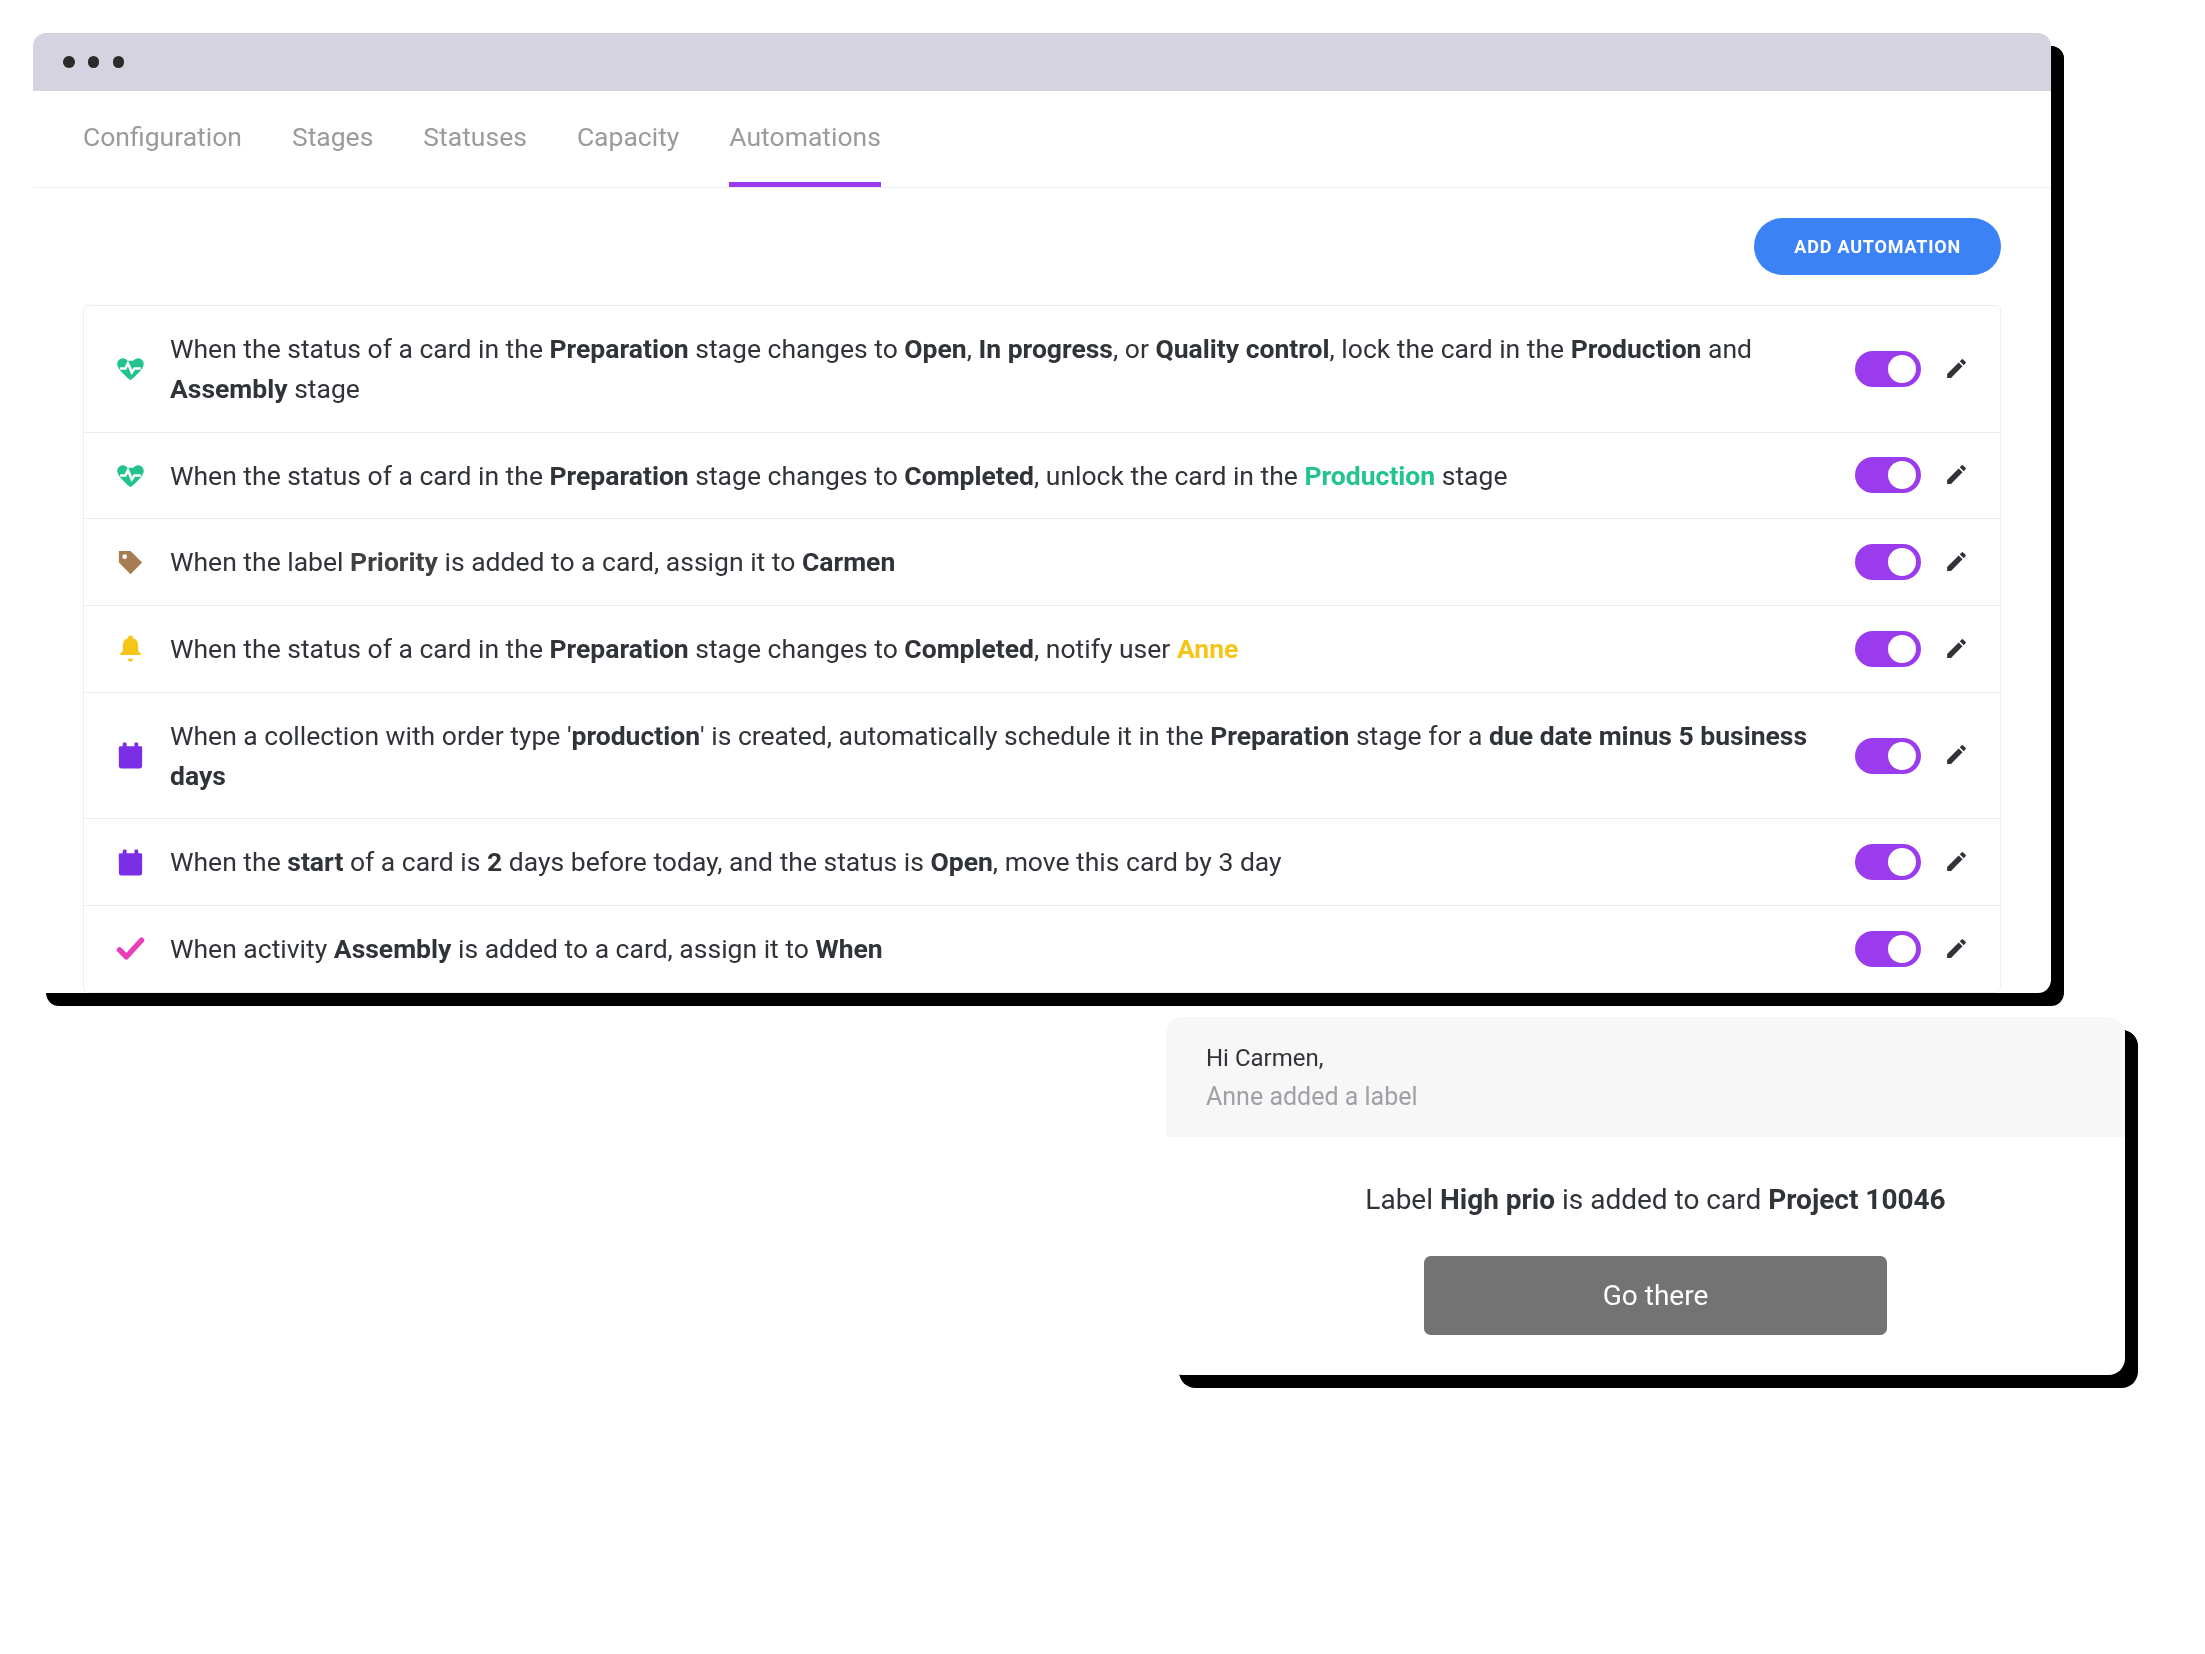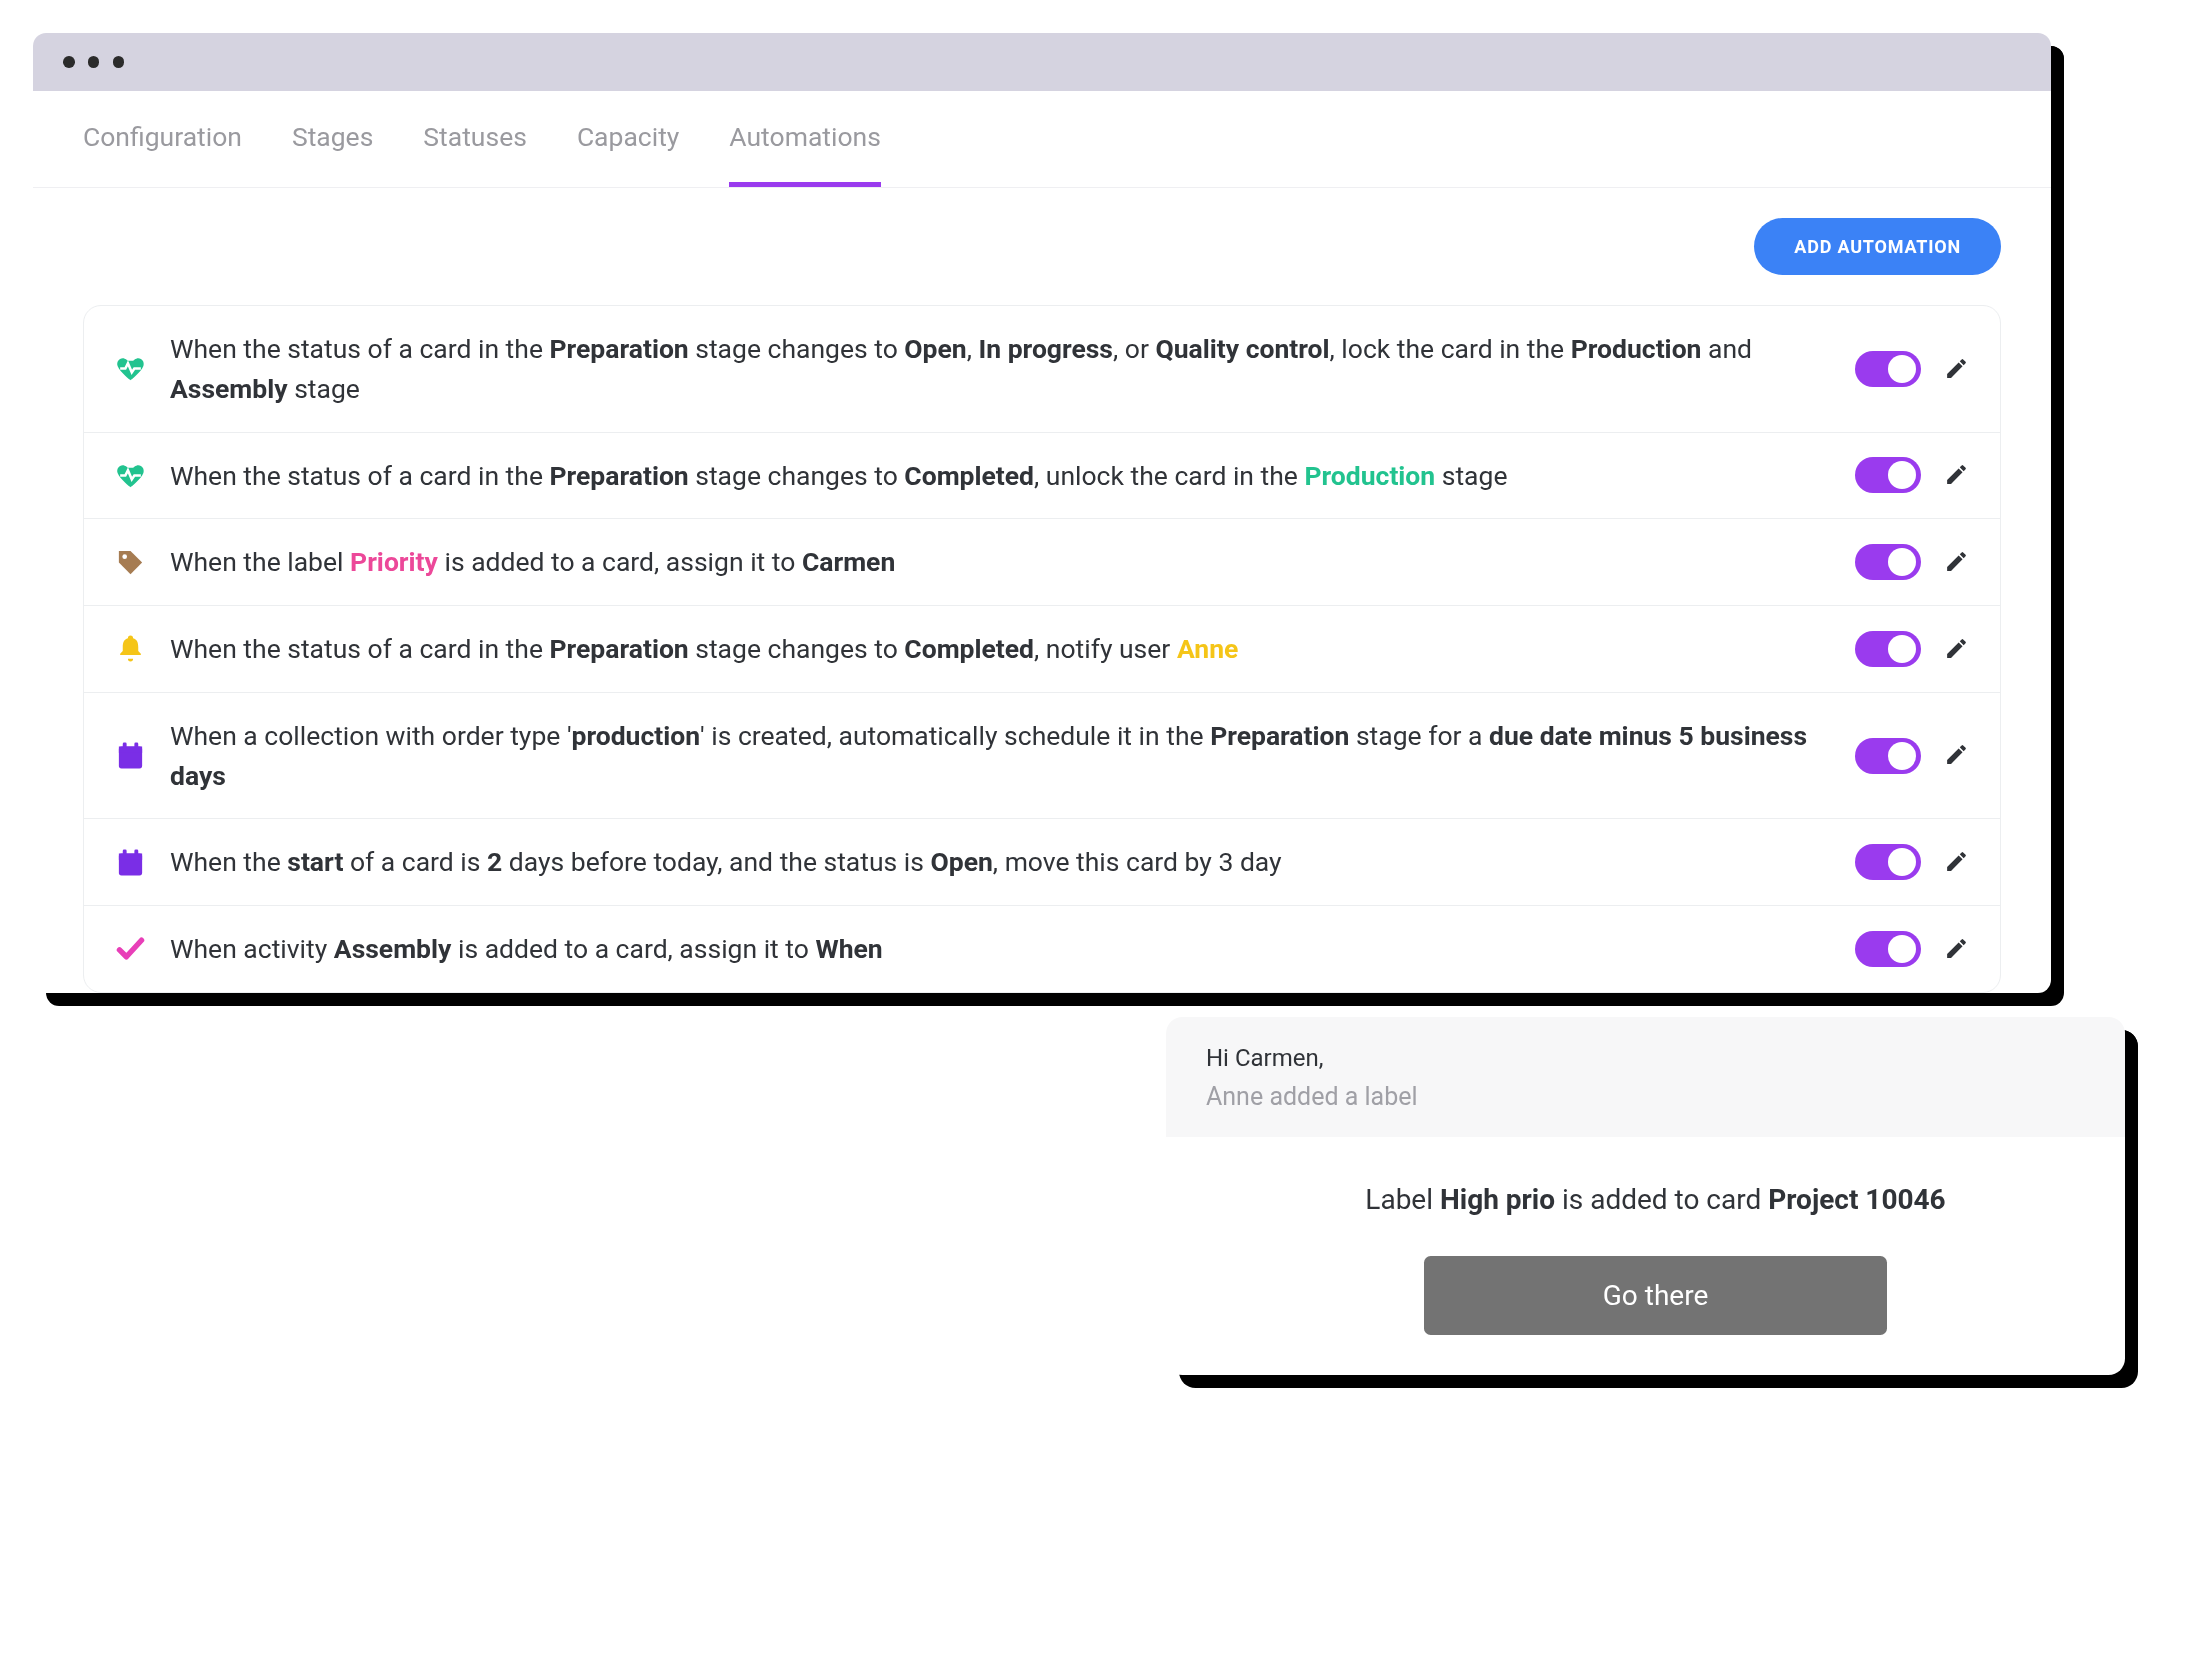--- a/index.html
+++ b/index.html
@@ -55,21 +55,21 @@
   font-size: 18px;
   font-weight: 700;
   letter-spacing: 0.8px;
   padding: 18px 40px;
   border-radius: 40px;
   cursor: pointer;
 }
 .automations {
   margin: 30px 50px 50px 50px;
   border: 1.7px solid #eceef0;
-  border-radius: 18px;
+  border-radius: 6px;
   overflow: hidden;
 }
 .row {
   display: flex;
   align-items: center;
   padding: 23px 30px;
   border-bottom: 1.7px solid #eceef0;
   gap: 23px;
 }
 .row:last-child { border-bottom: none; }
@@ -195,21 +195,21 @@
             <path fill="#303338" d="M3 17.25V21h3.75L17.81 9.94l-3.75-3.75L3 17.25zM20.71 7.04a1 1 0 000-1.41l-2.34-2.34a1 1 0 00-1.41 0l-1.83 1.83 3.75 3.75 1.83-1.83z"></path>
           </svg></div>
       </div>
       <div class="row">
         <div class="row-icon">
           <svg viewBox="0 0 24 24" width="31" height="31">
             <path fill="#a67c52" d="M3 3h9l9 9-9 9-9-9V3z"></path>
             <circle cx="7.5" cy="7.5" r="1.8" fill="#fff"></circle>
           </svg>
         </div>
-        <div class="row-desc"><span>When the label </span><b class="colored" style="color: #ec4899;">Priority</b><span> is added to a card, assign it to </span><b>Carmen</b></div>
+        <div class="row-desc"><span>When the label </span><b class="colored" style="color: #404040;">Priority</b><span> is added to a card, assign it to </span><b>Carmen</b></div>
         <div class="toggle"></div>
         <div class="edit-icon"><svg viewBox="0 0 24 24" width="25" height="25">
             <path fill="#303338" d="M3 17.25V21h3.75L17.81 9.94l-3.75-3.75L3 17.25zM20.71 7.04a1 1 0 000-1.41l-2.34-2.34a1 1 0 00-1.41 0l-1.83 1.83 3.75 3.75 1.83-1.83z"></path>
           </svg></div>
       </div>
       <div class="row">
         <div class="row-icon">
           <svg viewBox="0 0 24 24" width="31" height="31">
             <path fill="#f5c518" d="M12 2a2 2 0 012 2c3 1 4 3 4 7v3l2 2v1H4v-1l2-2v-3c0-4 1-6 4-7a2 2 0 012-2zM10 20a2 2 0 004 0h-4z"></path>
           </svg>

